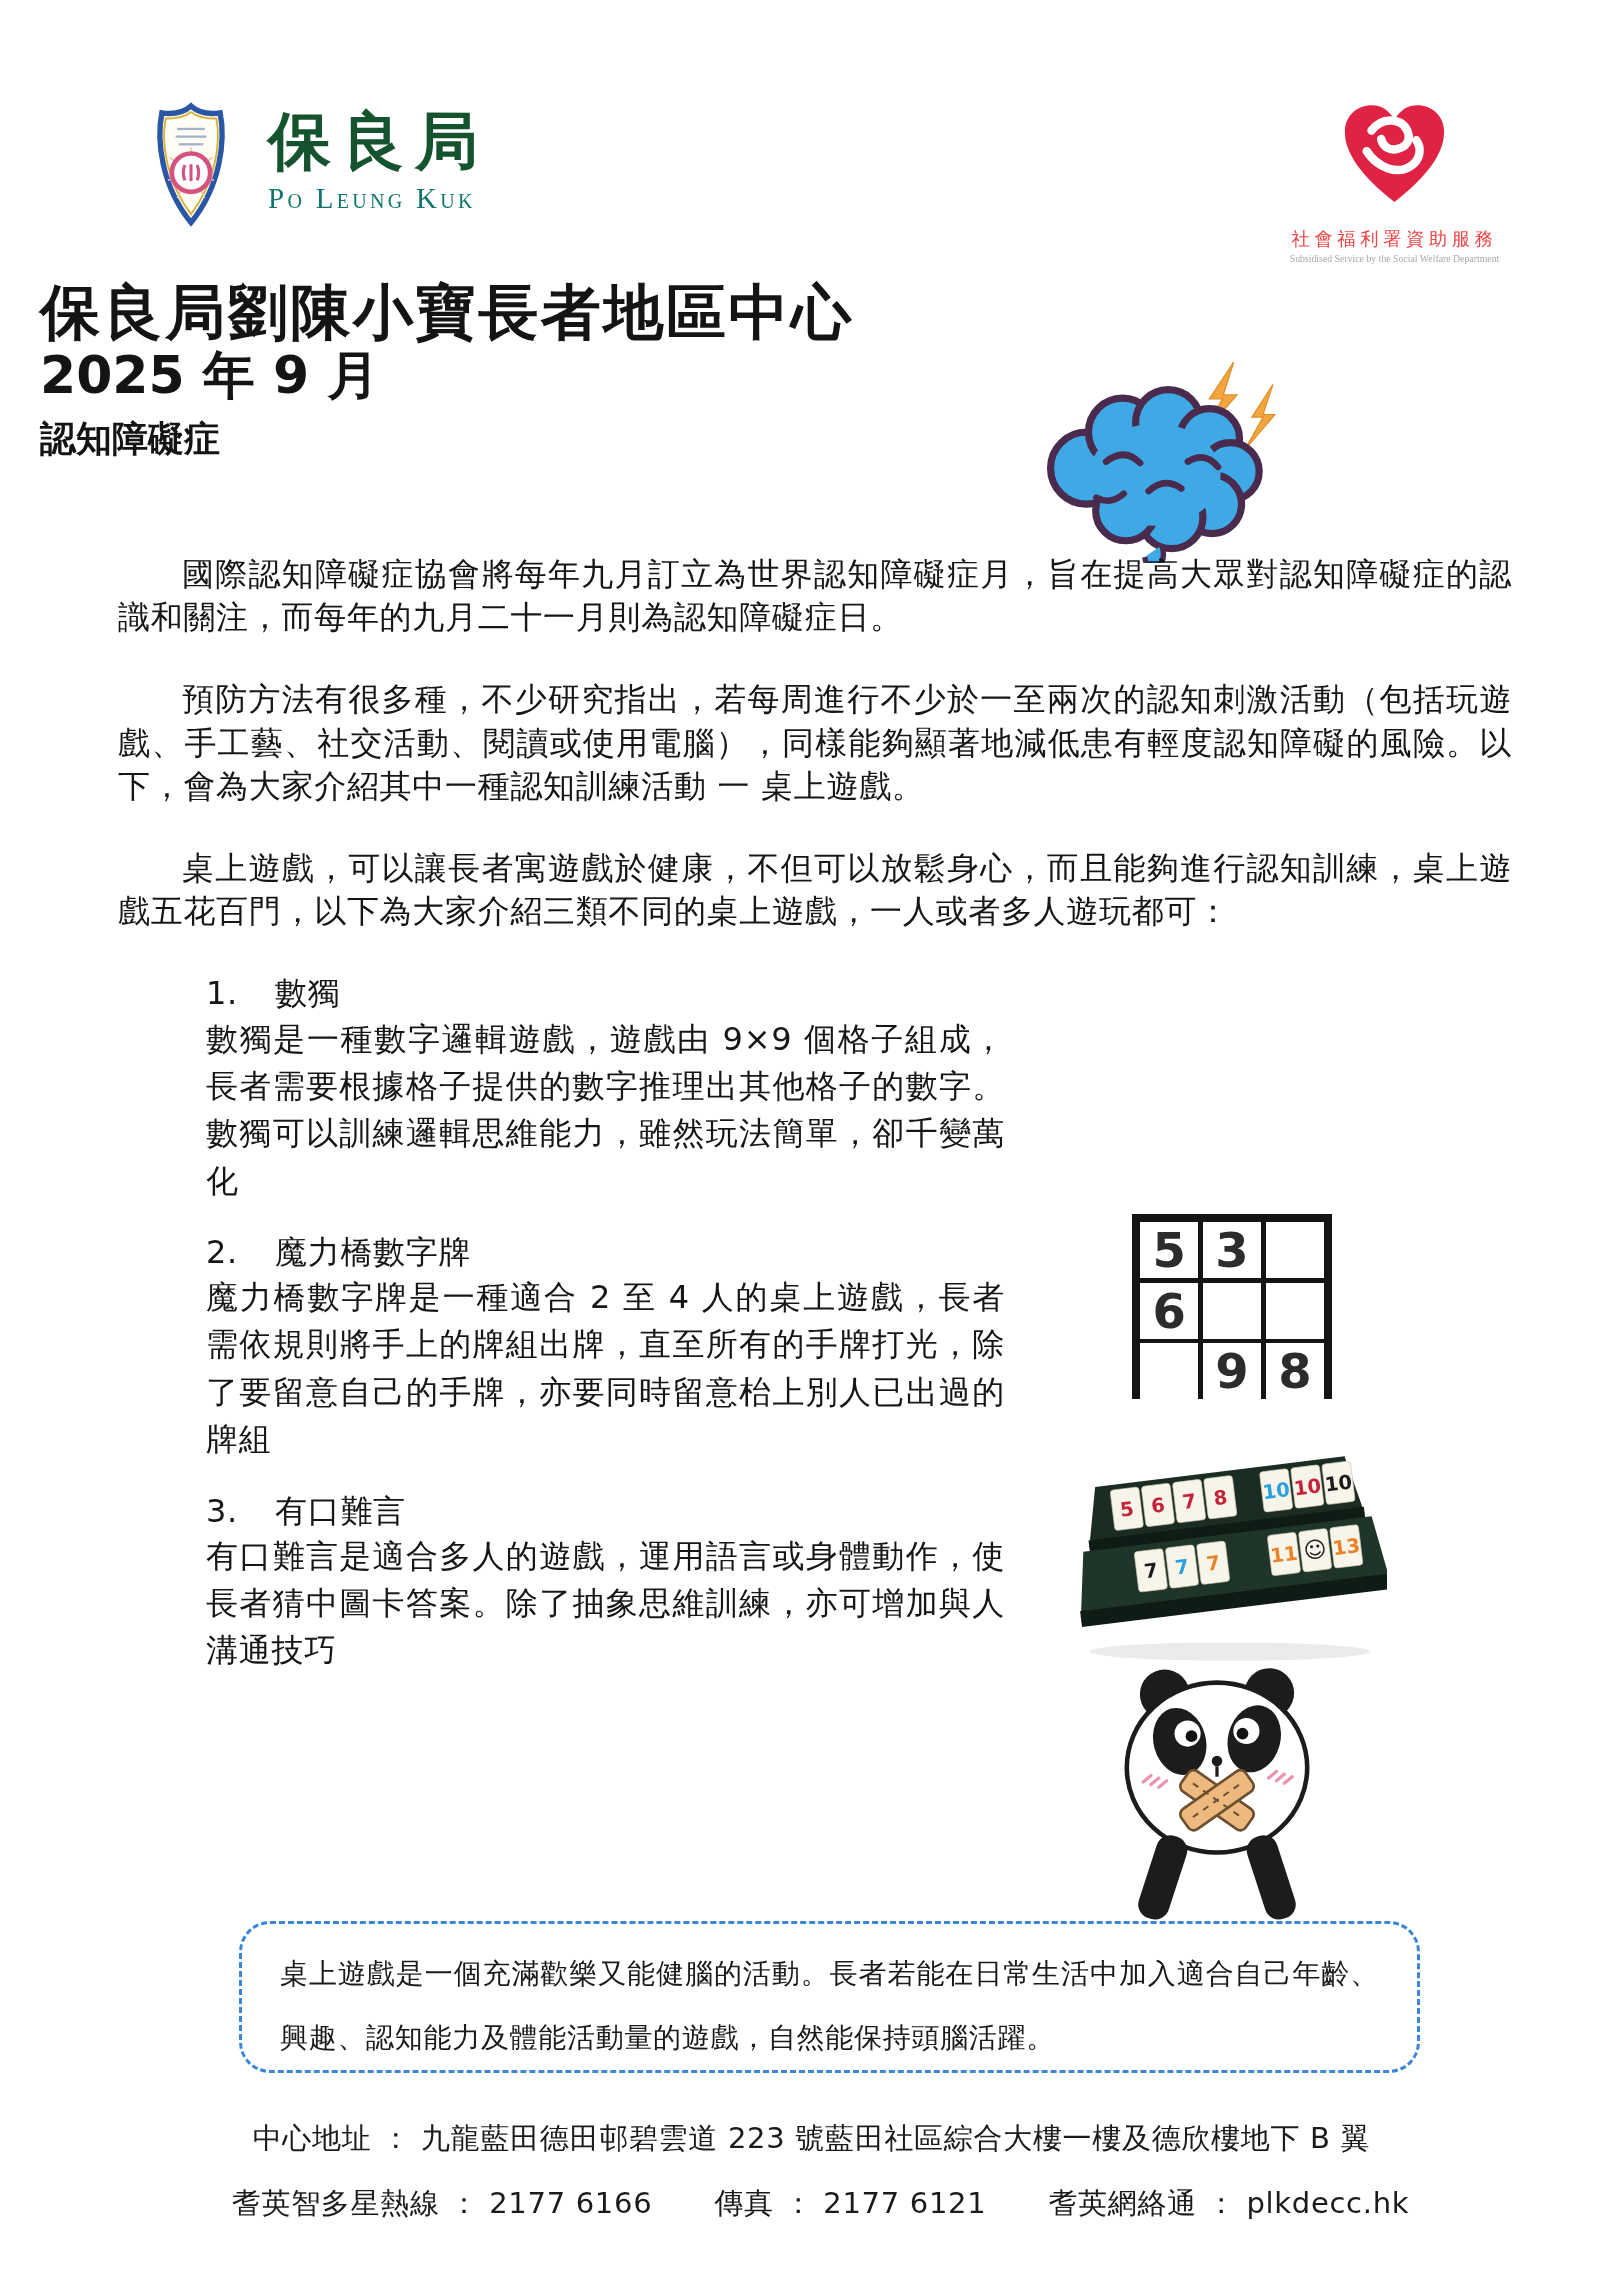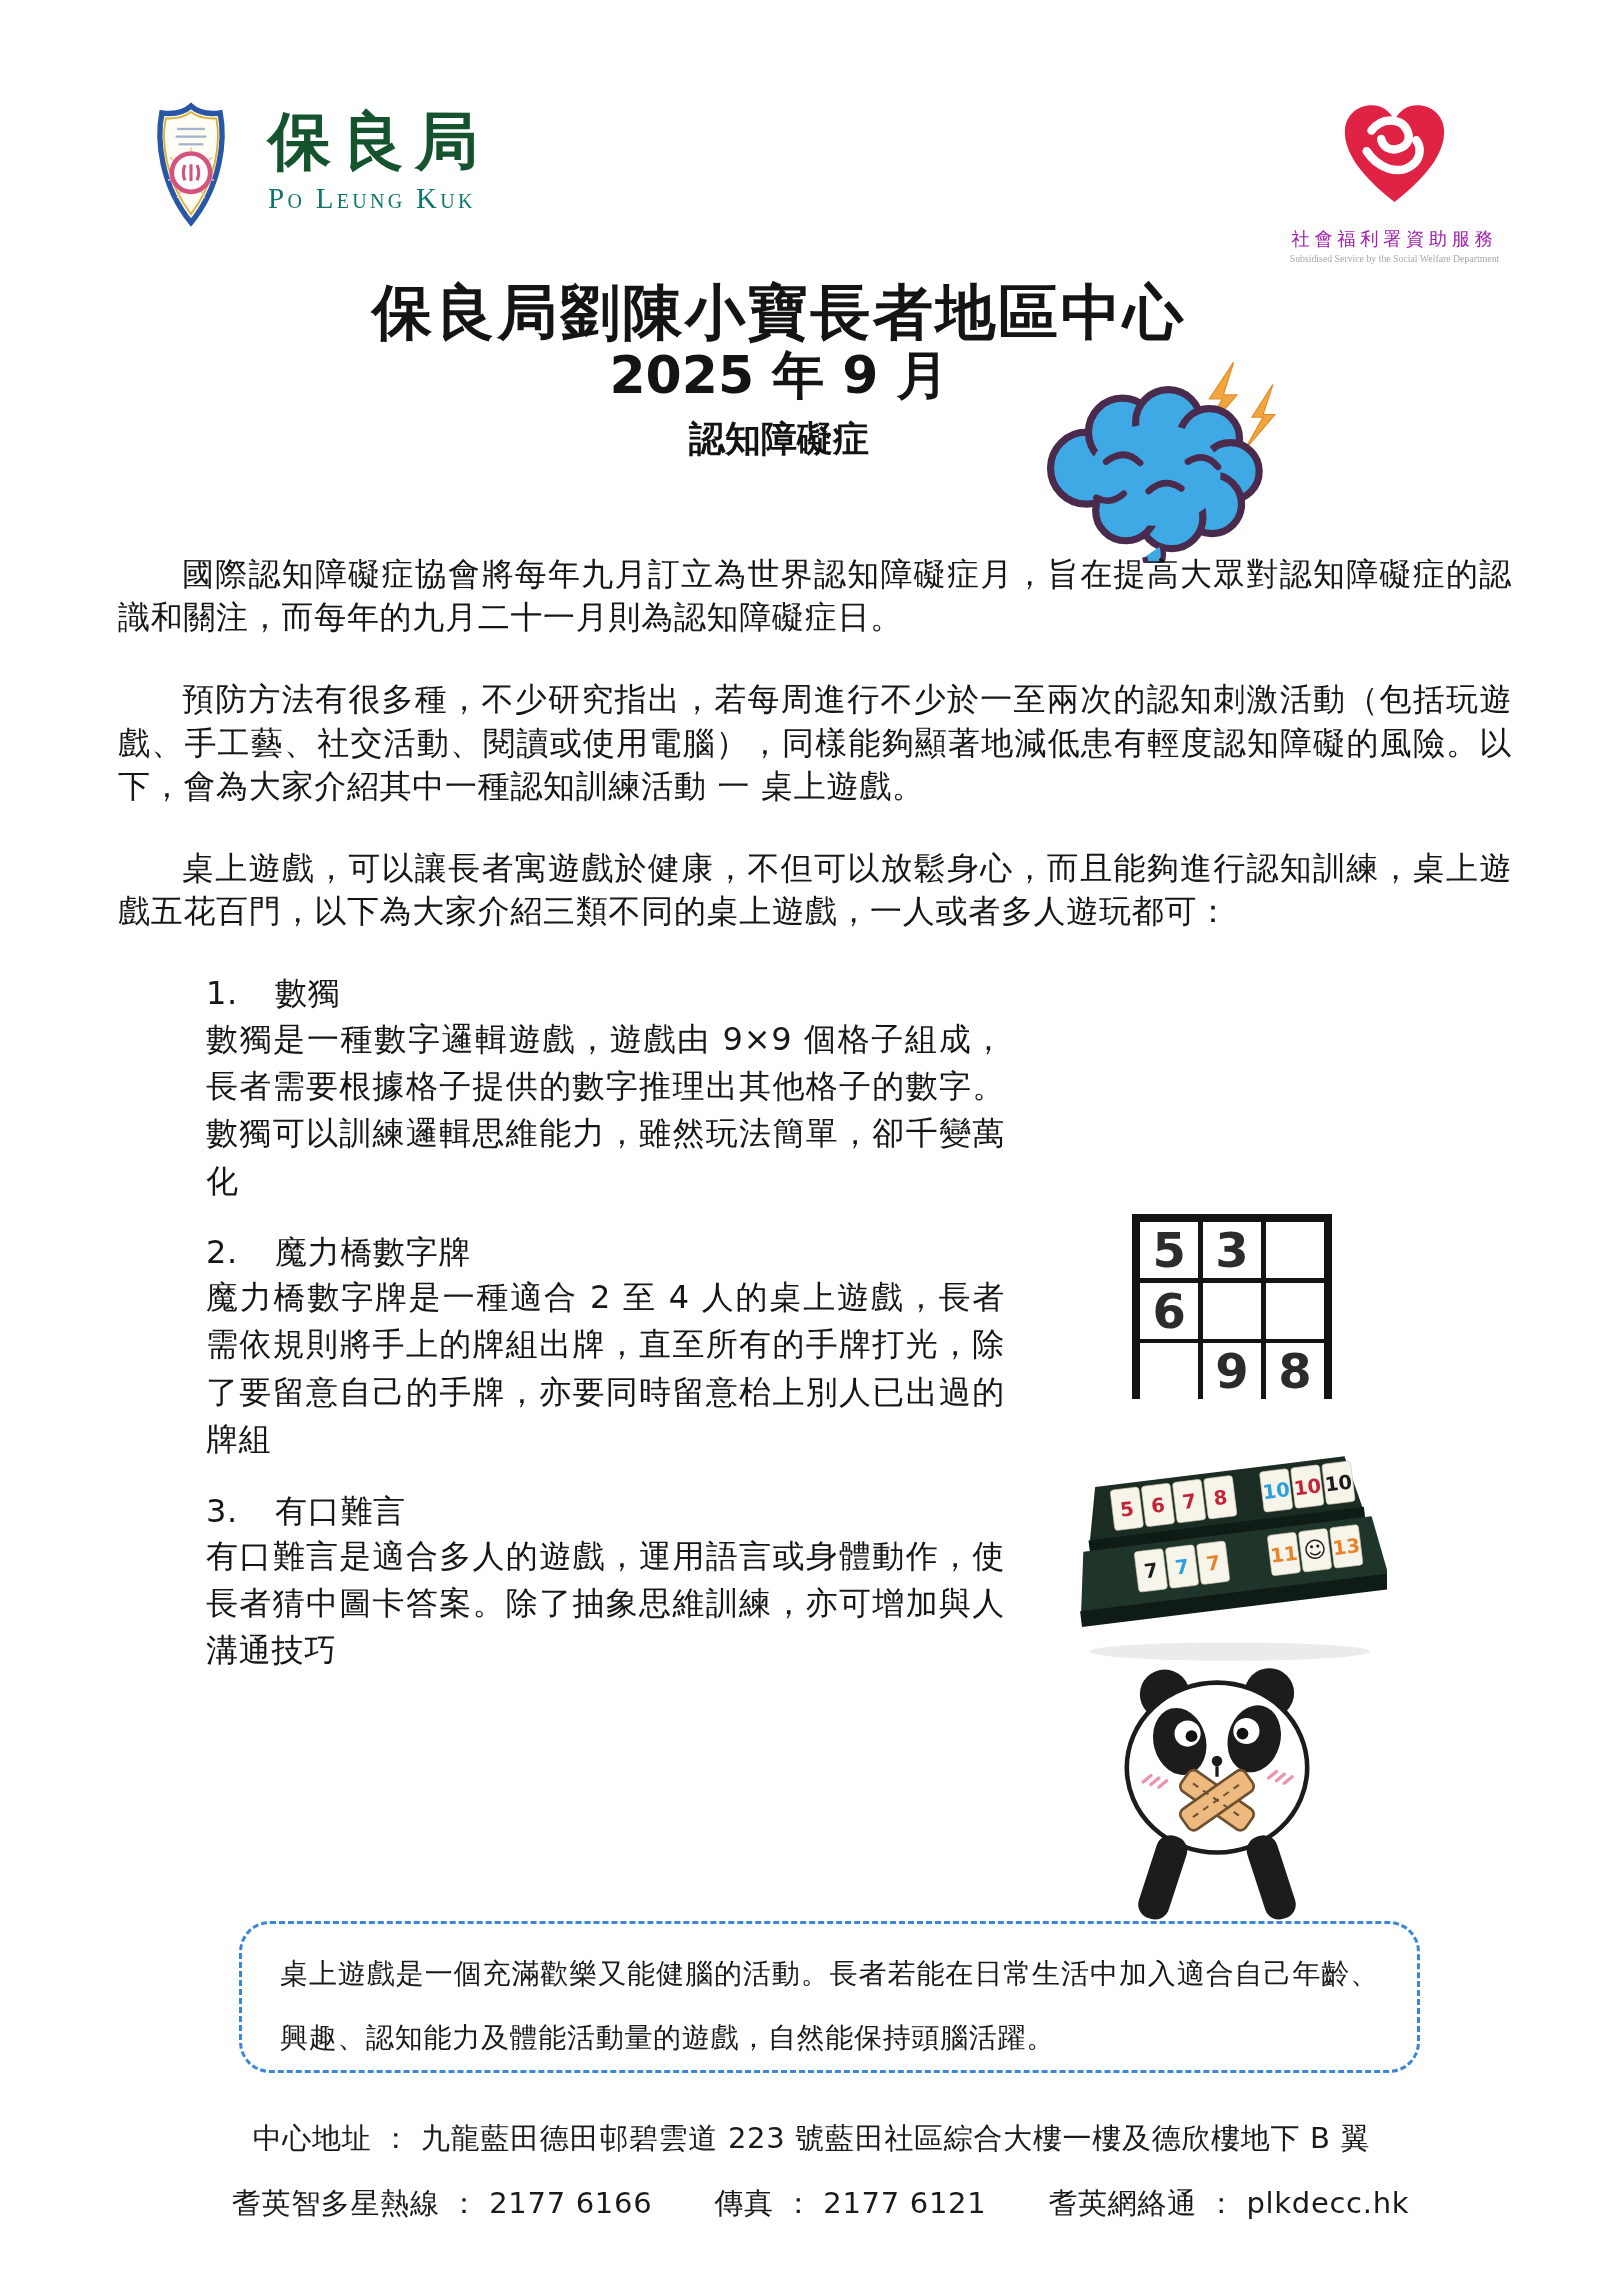--- a/index.html
+++ b/index.html
@@ -10,25 +10,25 @@
 
   
   .plk-logo{position:absolute;left:145px;top:98px;display:flex;align-items:flex-start;}
   .plk-shield{width:92px;height:134px;flex:0 0 auto;}
   .plk-textcol{margin-left:31px;padding-top:11.8px;}
   .plk-zh{font-size:63px;font-weight:600;letter-spacing:10.5px;color:#14532d;line-height:1;}
   .plk-en{font-family:"Liberation Serif","DejaVu Serif",serif;font-variant:small-caps;
           font-size:29px;letter-spacing:3.3px;color:#0f766e;margin-top:9.2px;}
   .swd-logo{position:absolute;left:1247px;top:92px;width:295px;text-align:center;}
   .swd-heart{width:121px;height:128px;}
-  .swd-zh{font-size:18.3px;letter-spacing:4.6px;color:#a21caf;margin-top:3.9px;}
+  .swd-zh{font-size:18.3px;letter-spacing:4.6px;color:#ef4444;margin-top:3.9px;}
   .swd-en{font-family:"Liberation Serif","DejaVu Serif",serif;font-size:9.8px;color:#a9a9ad;margin-top:2.6px;}
 
   
-  .title-block{position:absolute;left:0;top:278px;width:1558px;text-align:center;color:#141414;}
+  .title-block{position:absolute;left:0;top:278px;width:1558px;text-align:left;color:#141414;padding-left:40px;}
   .title-l1{font-size:60px;font-weight:600;letter-spacing:2.6px;line-height:1.15;}
   .title-l2{font-size:52px;font-weight:600;line-height:1.1;}
   .title-l3{font-size:36px;font-weight:600;margin-top:14.4px;line-height:1.1;}
   .brain-illu{position:absolute;left:1034px;top:357px;width:262px;height:206px;}
 
   
   .body-col{position:absolute;left:118px;top:553px;width:1394px;
             font-size:32px;line-height:1.35;letter-spacing:0.7px;text-align:justify;}
   .para{margin:0 0 39px 0;text-indent:2em;}
   .games{margin:39px 0 0 88px;width:799px;}

